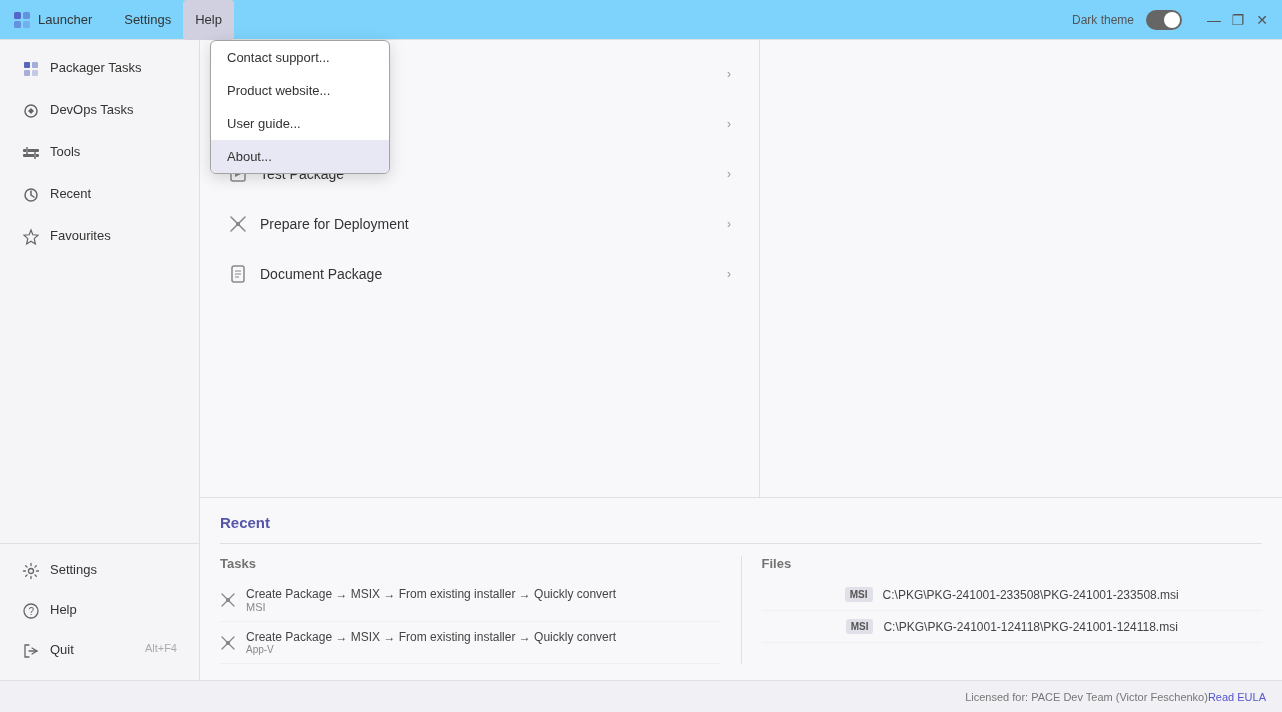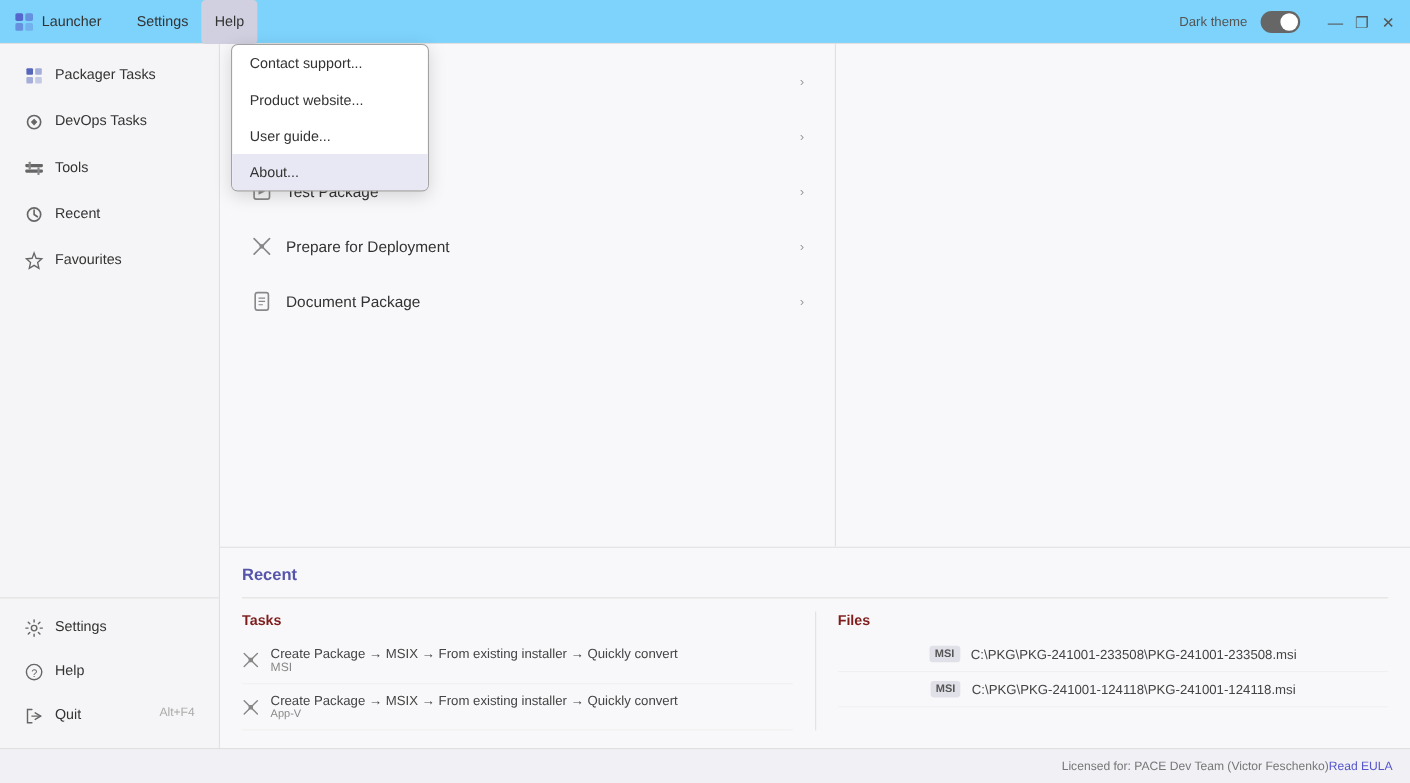--- a/index.html
+++ b/index.html
@@ -191,21 +191,21 @@
     .recent-columns {
       display: flex;
       gap: 0;
     }
     .recent-col {
       flex: 1;
     }
     .recent-col-title {
       font-size: 13px;
       font-weight: 600;
-      color: #7f1d1d;
+      color: #737373;
       margin-bottom: 8px;
     }
     .recent-col-divider {
       width: 1px;
       background: #e0e0e0;
       margin: 0 20px;
     }
     .recent-item {
       display: flex;
       align-items: center;

